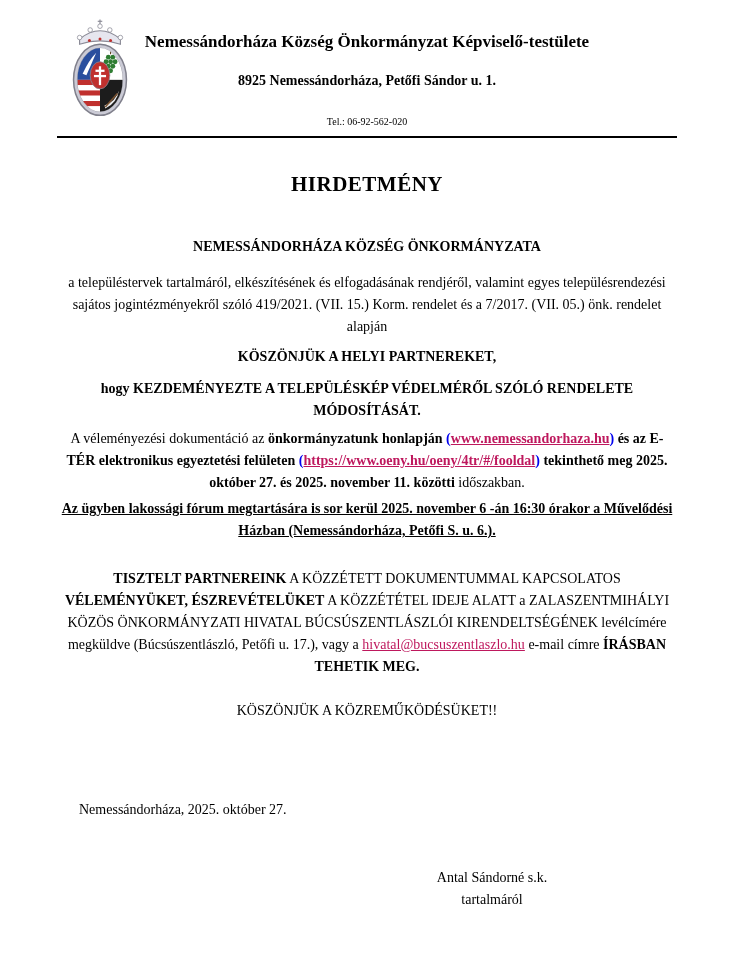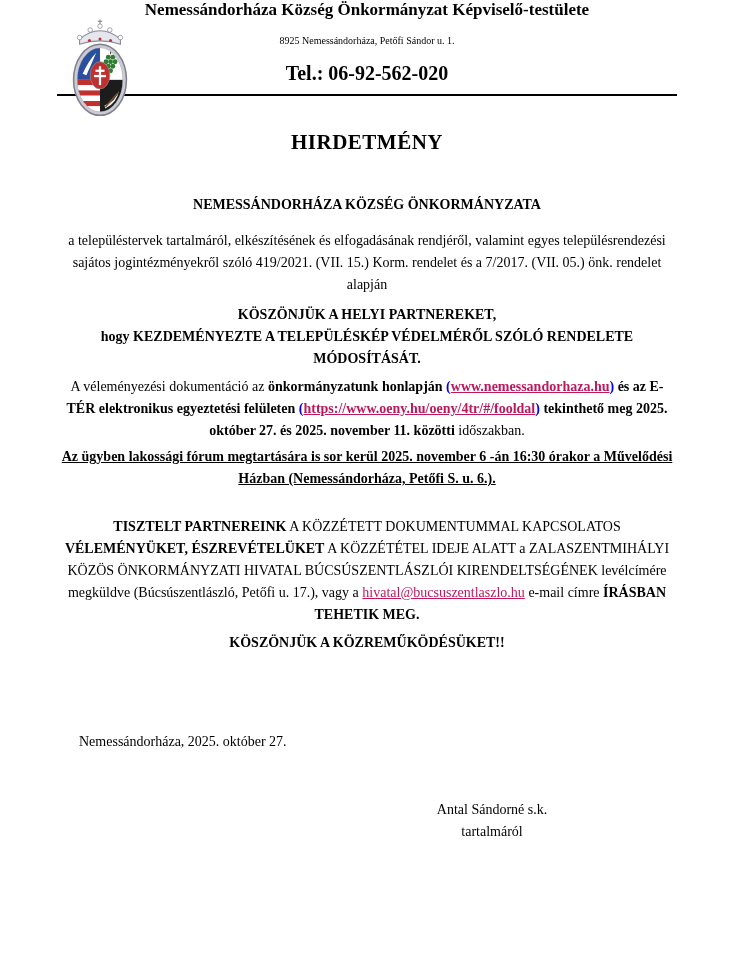--- a/index.html
+++ b/index.html
@@ -1,34 +1,34 @@
 <!DOCTYPE html>
 <html lang="hu"><head>
 <meta charset="utf-8">
 <style>
   html,body{margin:0;padding:0;background:#ffffff;}
   body{font-family:"Liberation Serif","DejaVu Serif",serif;color:#000;}
   .page{position:relative;width:734px;height:953px;background:#fff;box-sizing:border-box;overflow:hidden;}
   .logo{position:absolute;left:66px;top:16px;}
-  .hdr-text{text-align:center;}
+  .hdr-text{padding-top:32px;text-align:center;}
   .org{font-size:17px;font-weight:bold;}
-  .addr{font-size:10px;font-weight:normal;margin-top:15px;}
-  .tel{font-size:20px;font-weight:bold;margin-top:16px;}
+  .addr{font-size:14px;font-weight:bold;margin-top:21px;}
+  .tel{font-size:10px;font-weight:normal;margin-top:27px;}
   .rule{border-top:2px solid #000;margin:9px 57px 0 57px;}
   main{padding:0 57px;text-align:center;font-size:14px;line-height:22px;}
   h1{font-size:21px;line-height:24px;font-weight:bold;margin:34px 0 0 0;letter-spacing:.5px;}
   p{margin:0;}
   .issuer{margin-top:40px;font-weight:bold;}
   .intro{margin-top:14px;}
   .notify{margin-top:8px;font-weight:bold;}
-  .subject{font-weight:bold;}
+  .subject{margin-top:10px;font-weight:bold;}
   .docs{margin-top:6px;}
   .forum{margin-top:4px;font-weight:bold;text-decoration:underline;}
   .feedback{margin-top:26px;}
-  .thanks{margin-top:6px;font-weight:bold;}
+  .thanks{margin-top:22px;font-weight:normal;}
   .bold{font-weight:bold;}
   .link{color:#be185d;text-decoration:underline;cursor:pointer;}
   .link.bold{font-weight:bold;}
   .paren{color:#0000EE;font-weight:bold;}
   .dateline{margin-top:77px;text-align:left;padding-left:22px;}
   .signature{width:230px;margin:46px 0 0 320px;text-align:center;}
 </style>
 </head>
 <body>
 

